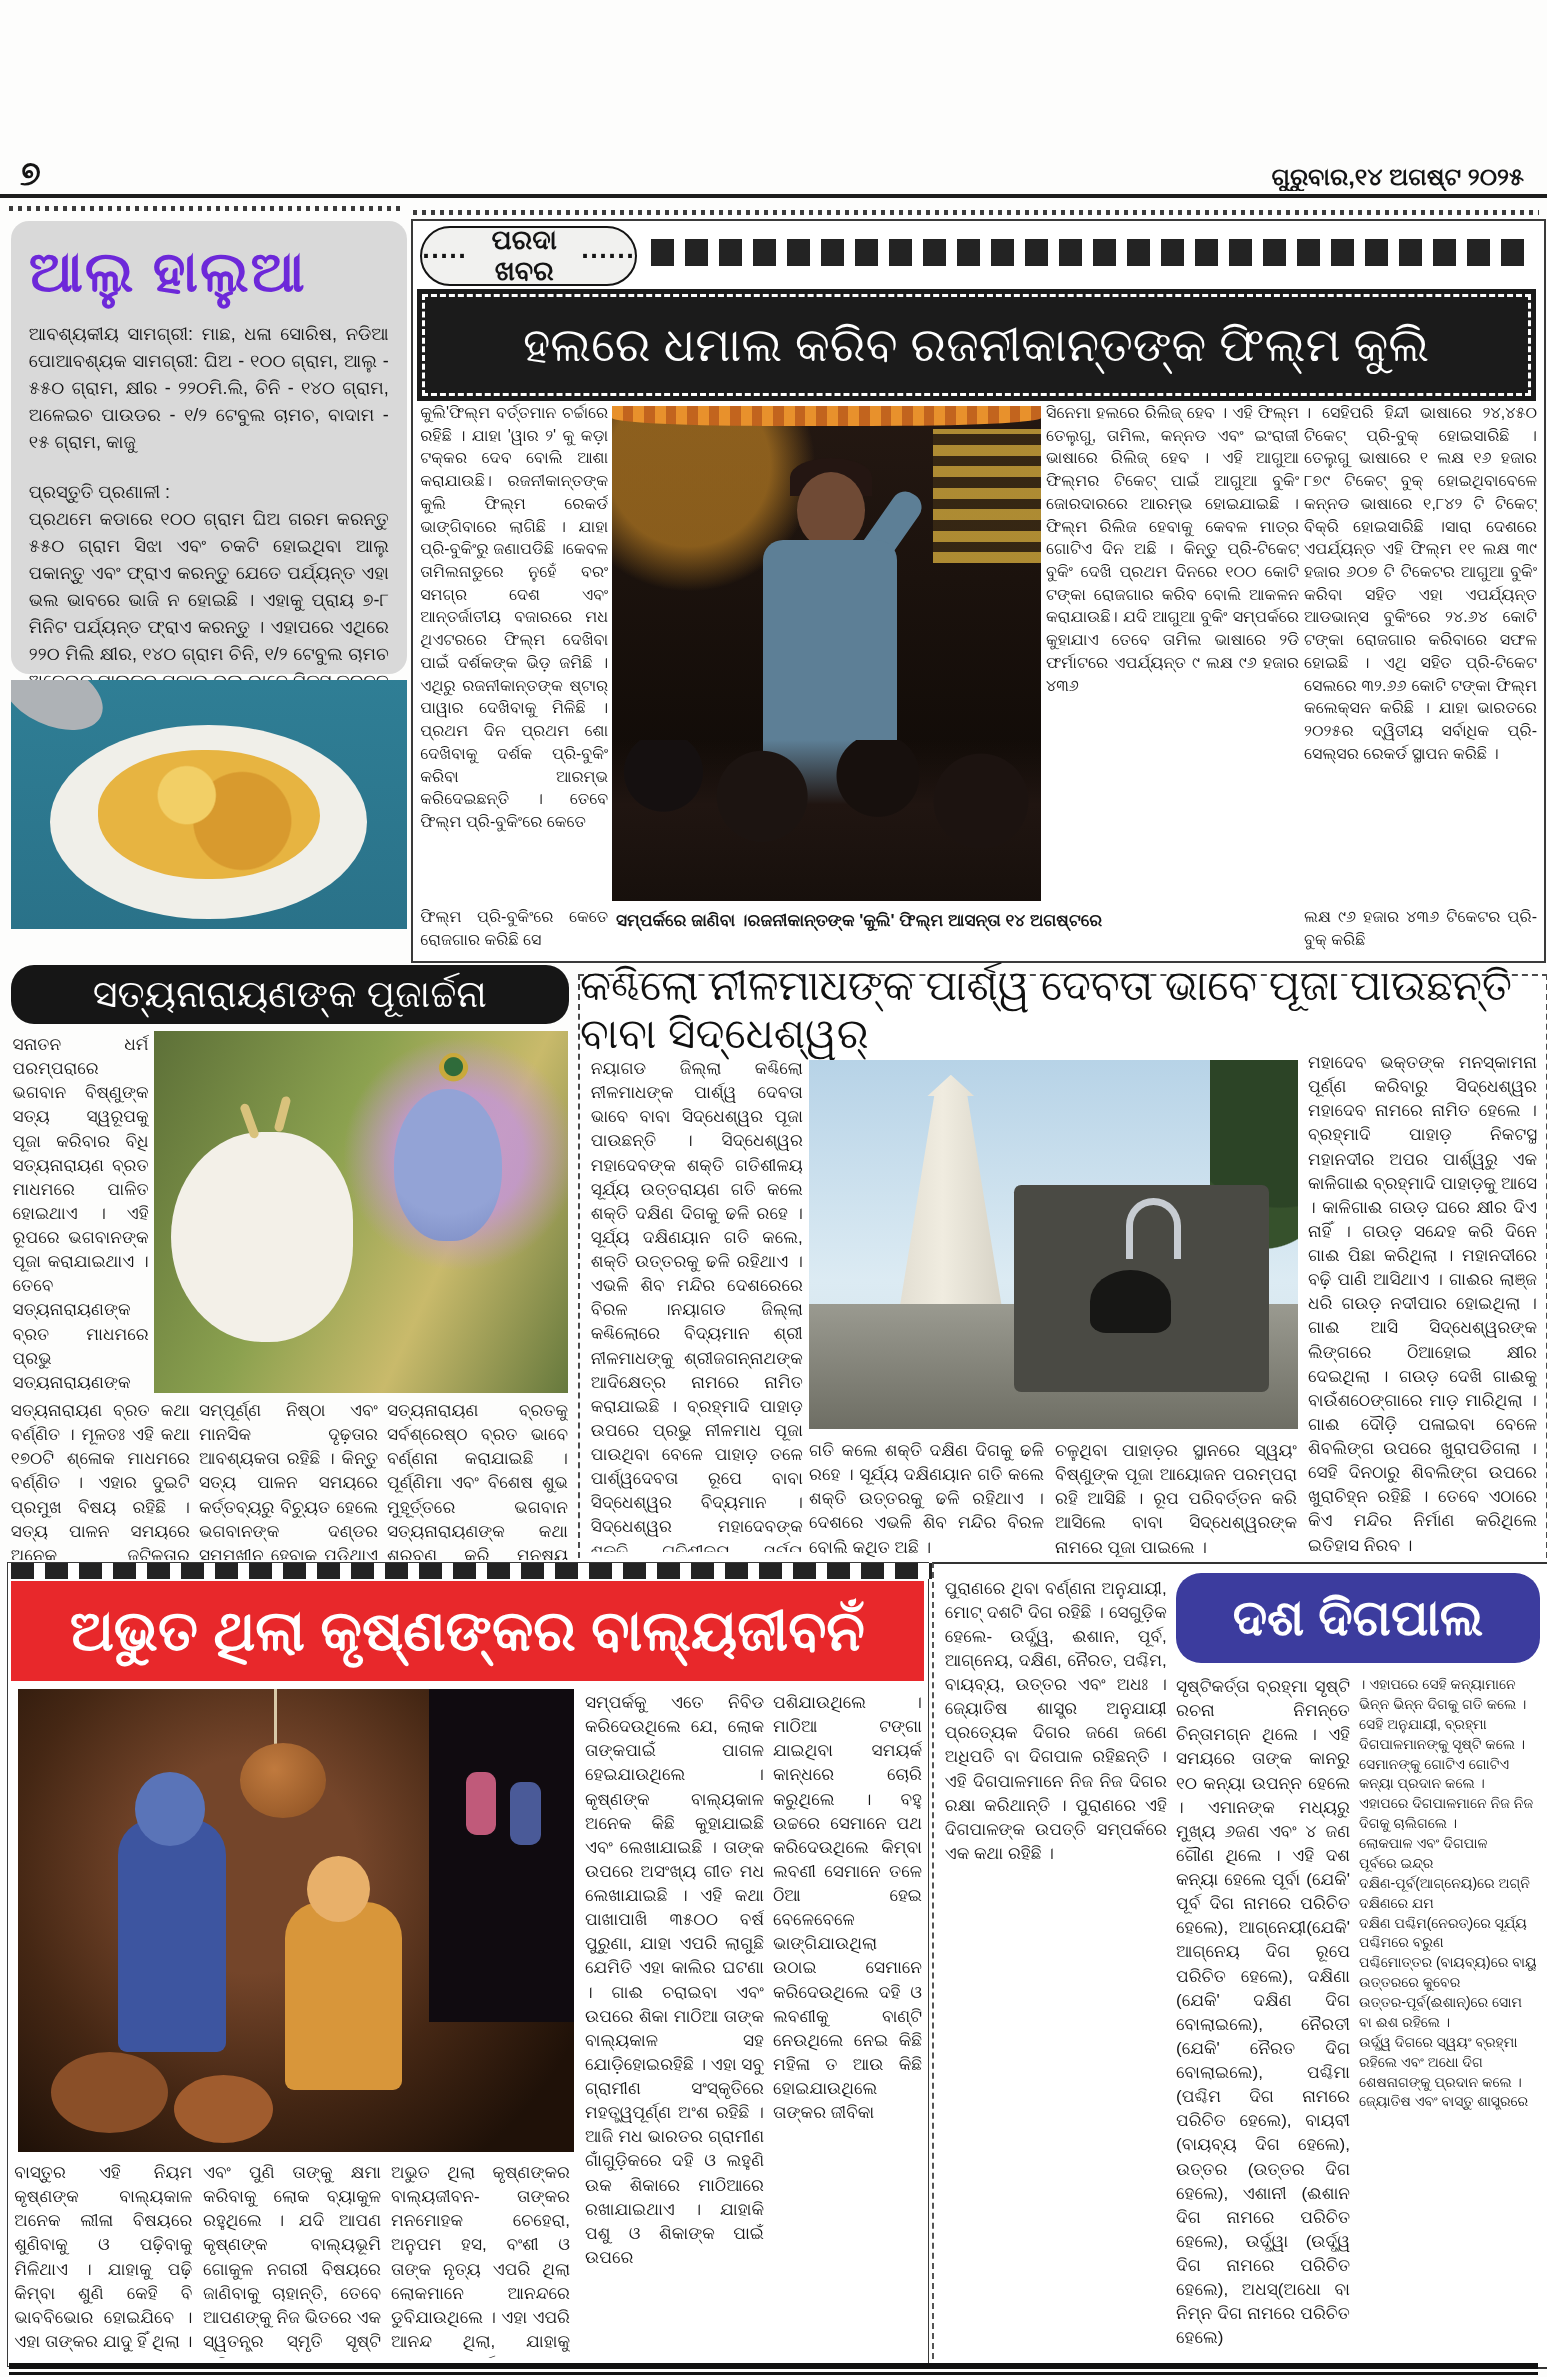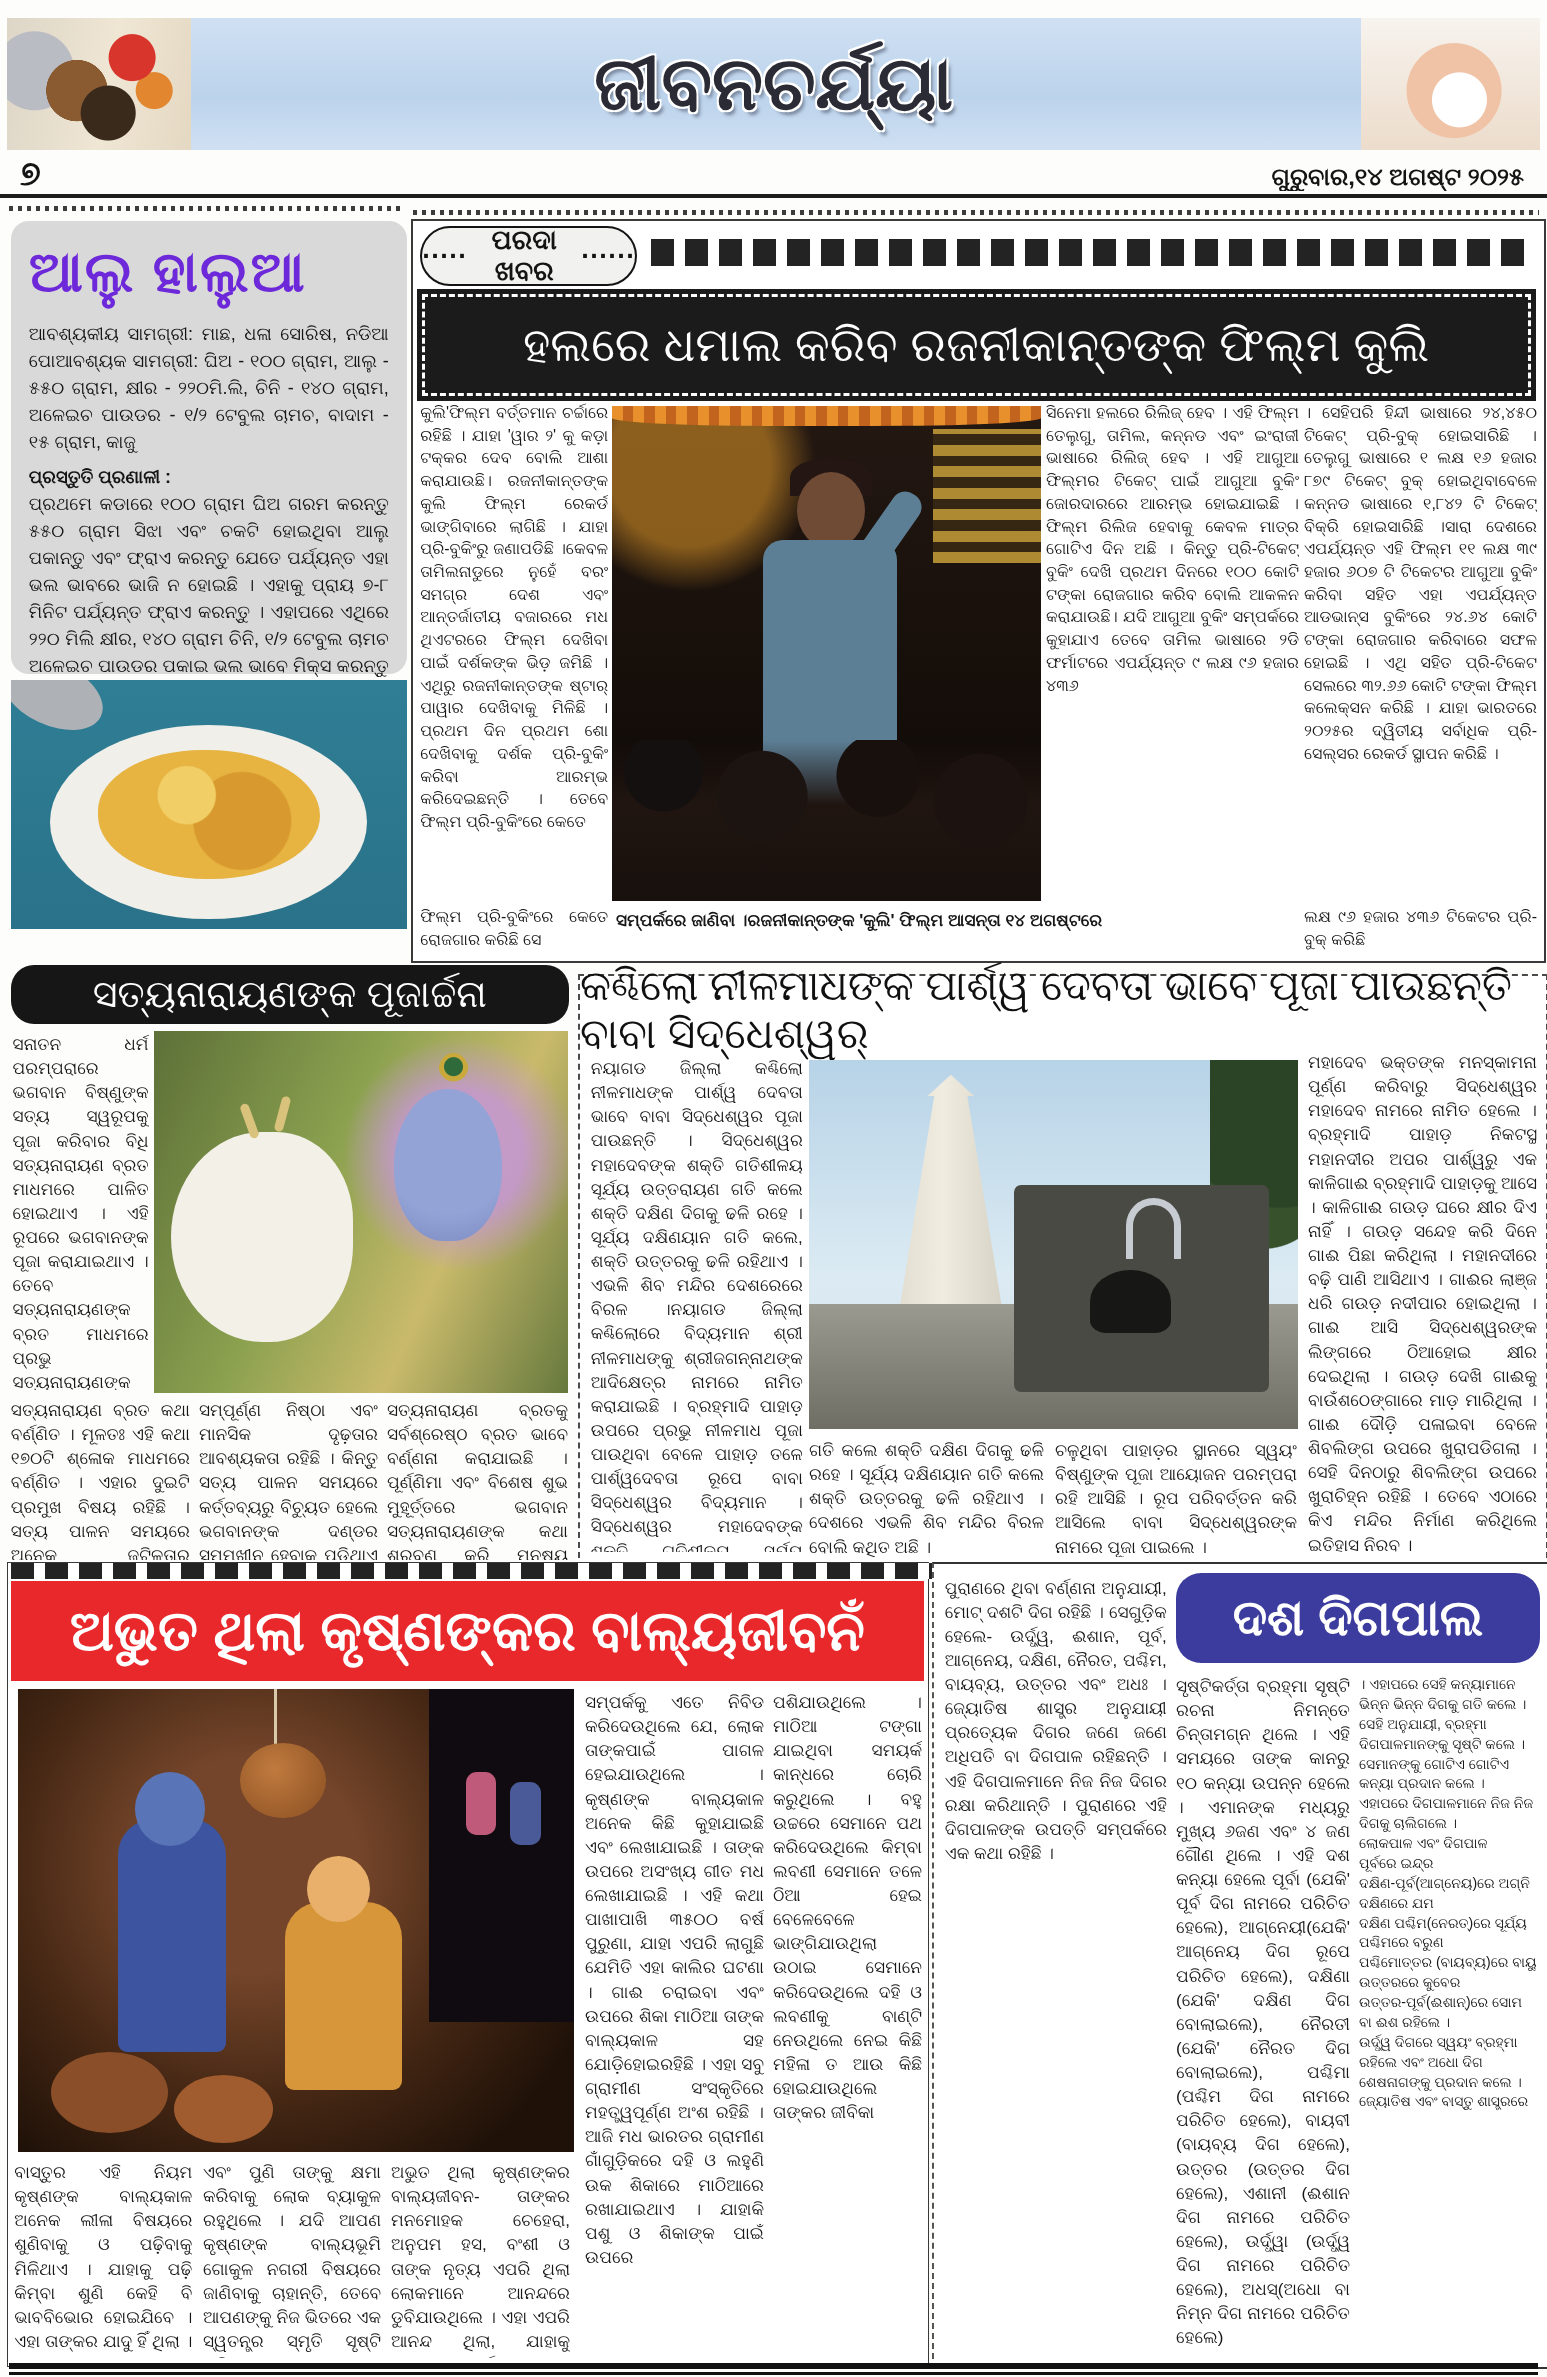--- a/index.html
+++ b/index.html
@@ -114,34 +114,29 @@
 
   .botrule1{left:9px;top:2363px;width:1529px;height:6.3px;background:#111;}
   .botrule2{left:9px;top:2372px;width:1529px;height:2.7px;background:#111;}
   .pre{white-space:pre-line;}
 </style>
 </head>
 <body>
 
 <div class="page">
 
-  <div class="abs mast">
-    <div class="abs mast-food"></div>
-    <div class="mast-title center">ଜୀବନଚର୍ଯ୍ୟା</div>
-    <div class="abs mast-woman"></div>
-  </div>
   <div class="hd" style="left:20px;top:154px;font-size:34px;">୭</div>
   <div class="hd" style="right:23px;top:163px;font-size:24px;">ଗୁରୁବାର,୧୪ ଅଗଷ୍ଟ ୨୦୨୫</div>
   <div class="abs rule"></div>
   <div class="abs dots" style="left:9px;top:206px;width:394px;"></div>
 
   <div class="abs recipe">
     <h1>ଆଲୁ ହାଲୁଆ</h1>
     <p>ଆବଶ୍ୟକୀୟ ସାମଗ୍ରୀ: ମାଛ, ଧଳା ସୋରିଷ, ନଡିଆ ପୋଆବଶ୍ୟକ ସାମଗ୍ରୀ: ଘିଅ - ୧୦୦ ଗ୍ରାମ, ଆଲୁ - ୫୫୦ ଗ୍ରାମ, କ୍ଷୀର - ୨୨୦ମି.ଲି, ଚିନି - ୧୪୦ ଗ୍ରାମ, ଅଳେଇଚ ପାଉଡର - ୧/୨ ଟେବୁଲ ଚାମଚ, ବାଦାମ - ୧୫ ଗ୍ରାମ, କାଜୁ</p>
-    <p style="font-weight:bold;margin-top:8px;">ପ୍ରସ୍ତୁତି ପ୍ରଣାଳୀ :</p>
+    <p style="font-weight:normal;margin-top:23px;">ପ୍ରସ୍ତୁତି ପ୍ରଣାଳୀ :</p>
     <p>ପ୍ରଥମେ କଡାରେ ୧୦୦ ଗ୍ରାମ ଘିଅ ଗରମ କରନ୍ତୁ ୫୫୦ ଗ୍ରାମ ସିଝା ଏବଂ ଚକଟି ହୋଇଥିବା ଆଲୁ ପକାନ୍ତୁ ଏବଂ ଫ୍ରାଏ କରନ୍ତୁ ଯେତେ ପର୍ଯ୍ୟନ୍ତ ଏହା ଭଲ ଭାବରେ ଭାଜି ନ ହୋଇଛି । ଏହାକୁ ପ୍ରାୟ ୭-୮ ମିନିଟ ପର୍ଯ୍ୟନ୍ତ ଫ୍ରାଏ କରନ୍ତୁ । ଏହାପରେ ଏଥିରେ ୨୨୦ ମିଲି କ୍ଷୀର, ୧୪୦ ଗ୍ରାମ ଚିନି, ୧/୨ ଟେବୁଲ ଚାମଚ ଅଳେଇଚ ପାଉଡର ପକାଇ ଭଲ ଭାବେ ମିକ୍ସ କରନ୍ତୁ । ହାଲୁଆକୁ ଲଗାତର ୫ରୁ୭ ମିନିଟ୍ ପର୍ଯ୍ୟନ୍ତ ଚଲାନ୍ତୁ। ଏଥିରେ ଚିନି ପକାଇ ଭଲ ଭାବେ ମିକ୍ସ କରନ୍ତୁ । ଏବେ ଏଥିରେ ୧୫ ଗ୍ରାମ ବାଦାମ, ୧୫ ଗ୍ରାମ କାଜୁ ମିକ୍ସ କରନ୍ତୁ ଏବଂ ଏହାକୁ ଆଉ ଥରେ ୩ରୁ୫ ମିନିଟ ପର୍ଯ୍ୟନ୍ତ ଭାଜନ୍ତୁ । ଏବେ ଆପଣଙ୍କର ହାଲୁଆ ପ୍ରସ୍ତୁତ ହୋଇଯାଇଛି । ଏଥିରେ ଆପଣ ବାଦାମ ଏବଂ କାଜୁ ପକାଇ ଗାର୍ନିସ କରି ସର୍ଭ କରନ୍ତ</p>
   </div>
   <div class="photo halua">
     <div class="plate"></div>
       <div class="mound"></div>
       <div class="spoon"></div>
   </div>
 
   <div class="abs filmbox">
     <div class="abs dots" style="left:0;top:-10.8px;width:1126px;"></div>

